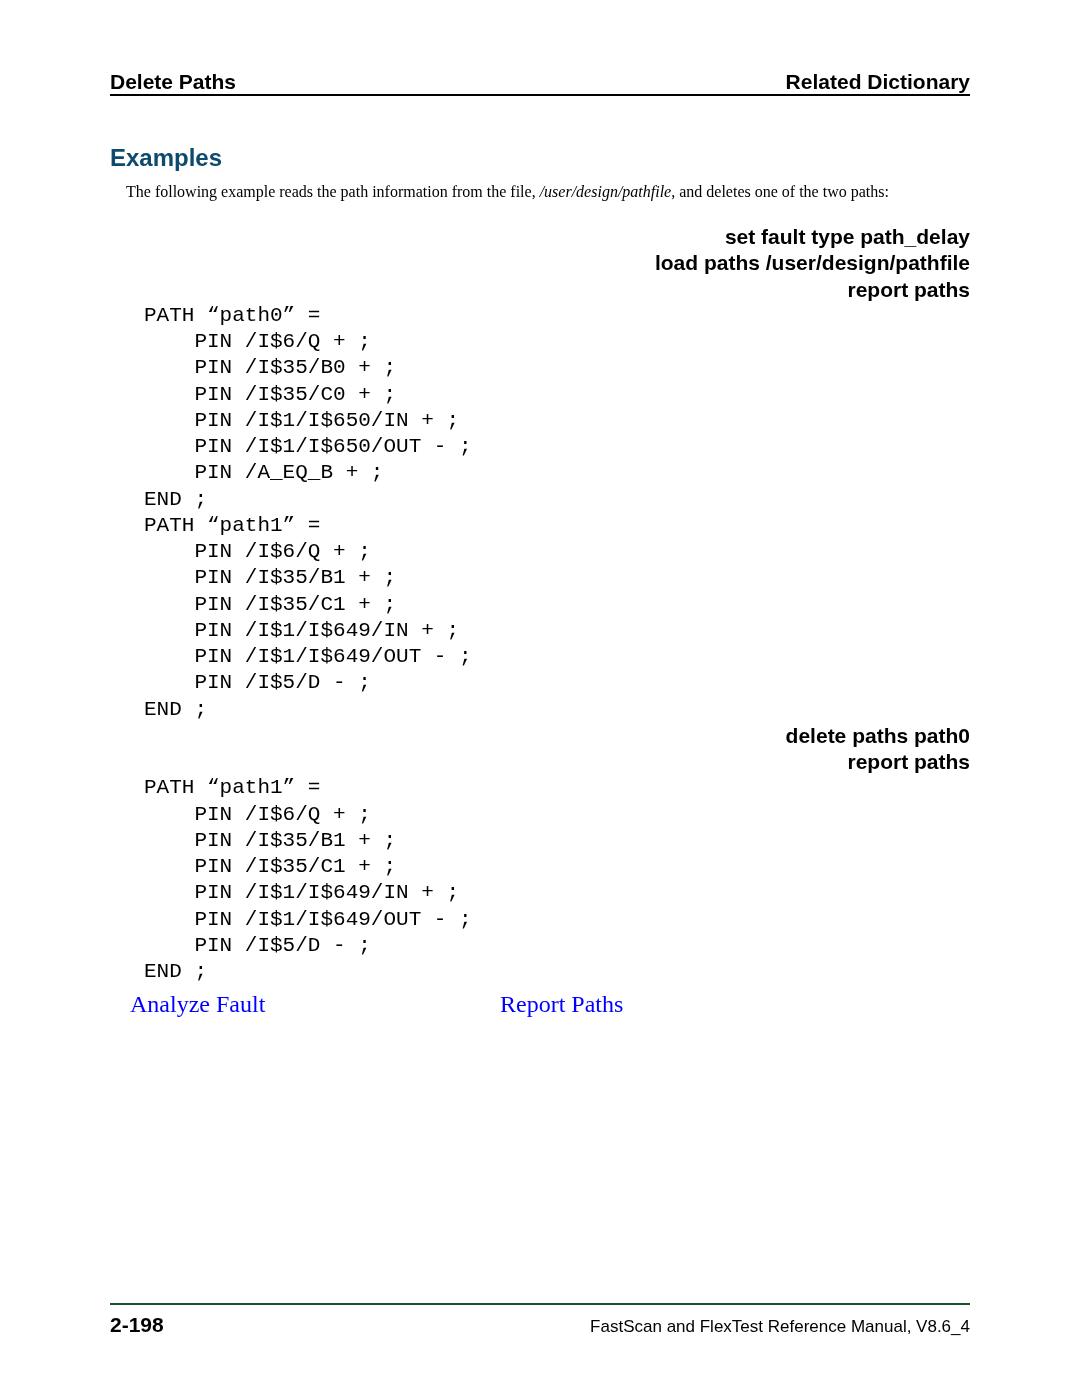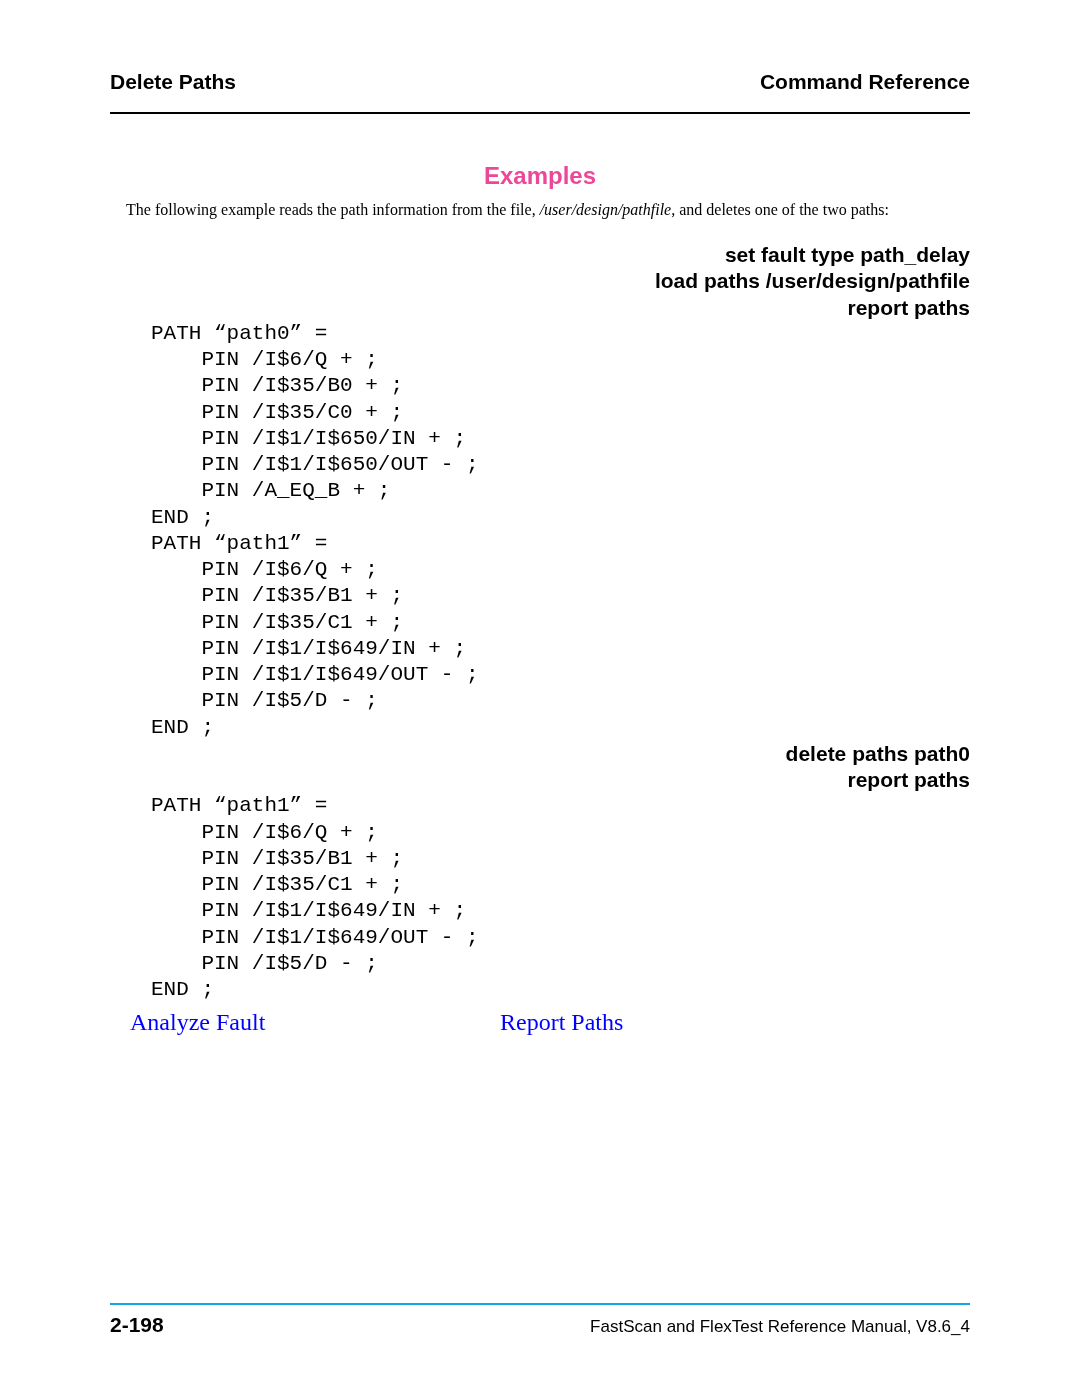--- a/index.html
+++ b/index.html
@@ -15,85 +15,83 @@
     height: 1397px;
     box-sizing: border-box;
     padding: 70px 110px 60px 110px;
   }
   .hdr {
     display: flex;
     justify-content: space-between;
     font-family: Helvetica, Arial, sans-serif;
     font-weight: 700;
     font-size: 21px;
-    padding-bottom: 18px;
+    padding-bottom: 0;
     border-bottom: 2px solid #000;
     margin-bottom: 48px;
   }
   .sect-head {
-    color: #ec4899;
+    color: #0c4a6e;
     font-family: Helvetica, Arial, sans-serif;
     font-weight: 700;
     font-size: 24px;
     margin: 0 0 10px 0;
-    text-align: center;
   }
   .body-para {
     font-size: 16px;
     line-height: 1.25;
     margin: 0 0 22px 16px;
   }
   .ital { font-style: italic; }
   .cmd-block {
     margin-left: 34px;
     font-size: 21px;
     white-space: pre;
     line-height: 1.25;
   }
   .cmd-bold {
     font-family: Helvetica, Arial, sans-serif;
     font-weight: 700;
     text-align: right;
   }
   .cmd-mono {
     font-family: "Courier New", Courier, monospace;
-    margin-left: 7px;
   }
   .rel-cols {
     display: flex;
     margin: 6px 0 0 20px;
     font-size: 24px;
     color: #0000ff;
   }
   .rel-col { display: flex; flex-direction: column; }
   .rel-col a { color: #0000ff; text-decoration: none; }
   .rel-col-left  { width: 370px; }
   .ftr {
     position: absolute;
     left: 110px;
     right: 110px;
     bottom: 60px;
     display: flex;
     justify-content: space-between;
     align-items: baseline;
     padding-top: 8px;
-    border-top: 2px solid #0ea5e9;
+    border-top: 2px solid #14532d;
     font-family: Helvetica, Arial, sans-serif;
   }
   .ftr-page { font-weight: 700; font-size: 21px; }
   .ftr-doc  { font-size: 17px; }
 </style>
 </head>
 <body>
 
 <div class="page">
 
   <div class="hdr">
     <span>Delete Paths</span>
-    <span>Command Reference</span>
+    <span>Related Dictionary</span>
   </div>
 
   <div class="sect-head">Examples</div>
 
   <p class="body-para">
     <span>The following example reads the path information from the file, </span><span class="ital">/user/design/pathfile</span><span>, and deletes one of the two paths:</span>
   </p>
 
   <div class="cmd-block" id="cmd-block"><div class="cmd-bold">set fault type path_delay</div><div class="cmd-bold">load paths /user/design/pathfile</div><div class="cmd-bold">report paths</div><div class="cmd-mono">PATH “path0” =</div><div class="cmd-mono">    PIN /I$6/Q + ;</div><div class="cmd-mono">    PIN /I$35/B0 + ;</div><div class="cmd-mono">    PIN /I$35/C0 + ;</div><div class="cmd-mono">    PIN /I$1/I$650/IN + ;</div><div class="cmd-mono">    PIN /I$1/I$650/OUT - ;</div><div class="cmd-mono">    PIN /A_EQ_B + ;</div><div class="cmd-mono">END ;</div><div class="cmd-mono">PATH “path1” =</div><div class="cmd-mono">    PIN /I$6/Q + ;</div><div class="cmd-mono">    PIN /I$35/B1 + ;</div><div class="cmd-mono">    PIN /I$35/C1 + ;</div><div class="cmd-mono">    PIN /I$1/I$649/IN + ;</div><div class="cmd-mono">    PIN /I$1/I$649/OUT - ;</div><div class="cmd-mono">    PIN /I$5/D - ;</div><div class="cmd-mono">END ;</div><div class="cmd-bold">delete paths path0</div><div class="cmd-bold">report paths</div><div class="cmd-mono">PATH “path1” =</div><div class="cmd-mono">    PIN /I$6/Q + ;</div><div class="cmd-mono">    PIN /I$35/B1 + ;</div><div class="cmd-mono">    PIN /I$35/C1 + ;</div><div class="cmd-mono">    PIN /I$1/I$649/IN + ;</div><div class="cmd-mono">    PIN /I$1/I$649/OUT - ;</div><div class="cmd-mono">    PIN /I$5/D - ;</div><div class="cmd-mono">END ;</div></div>
 

